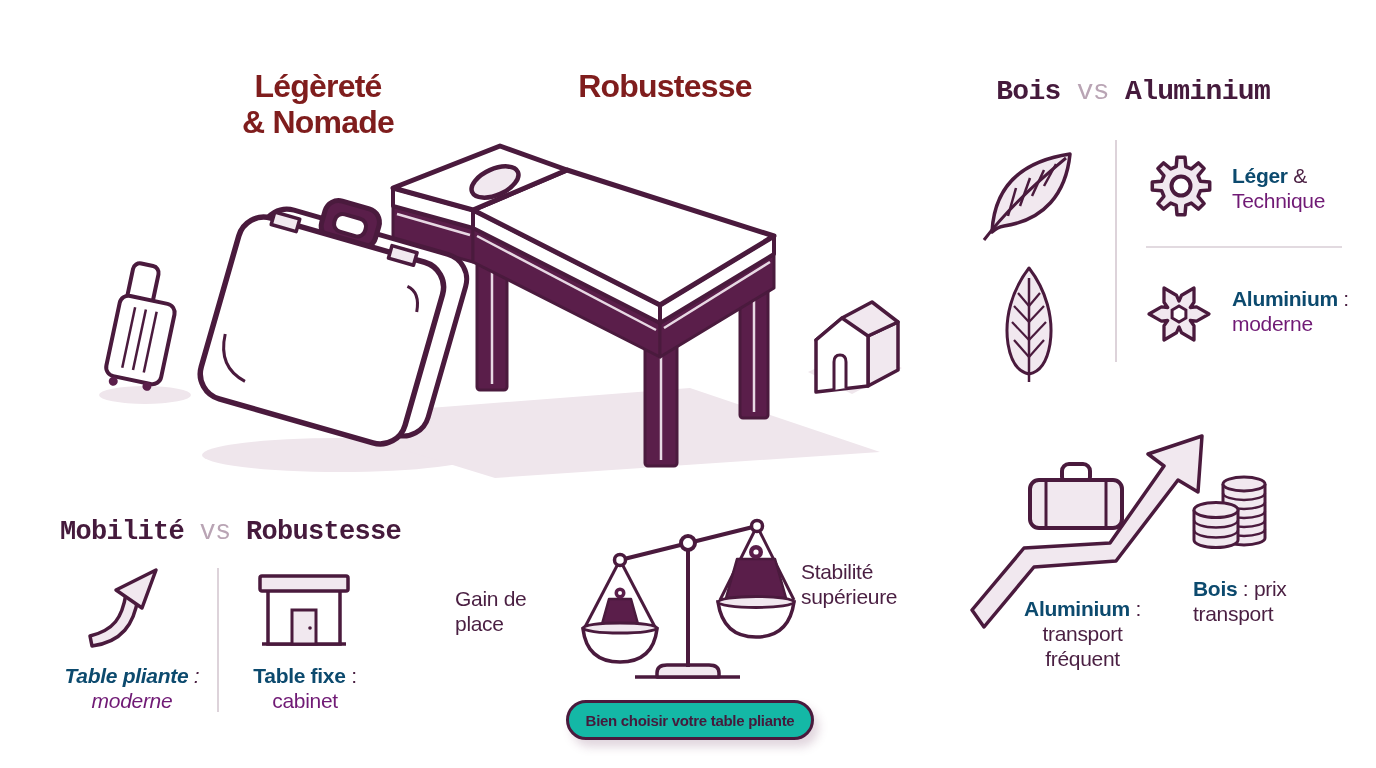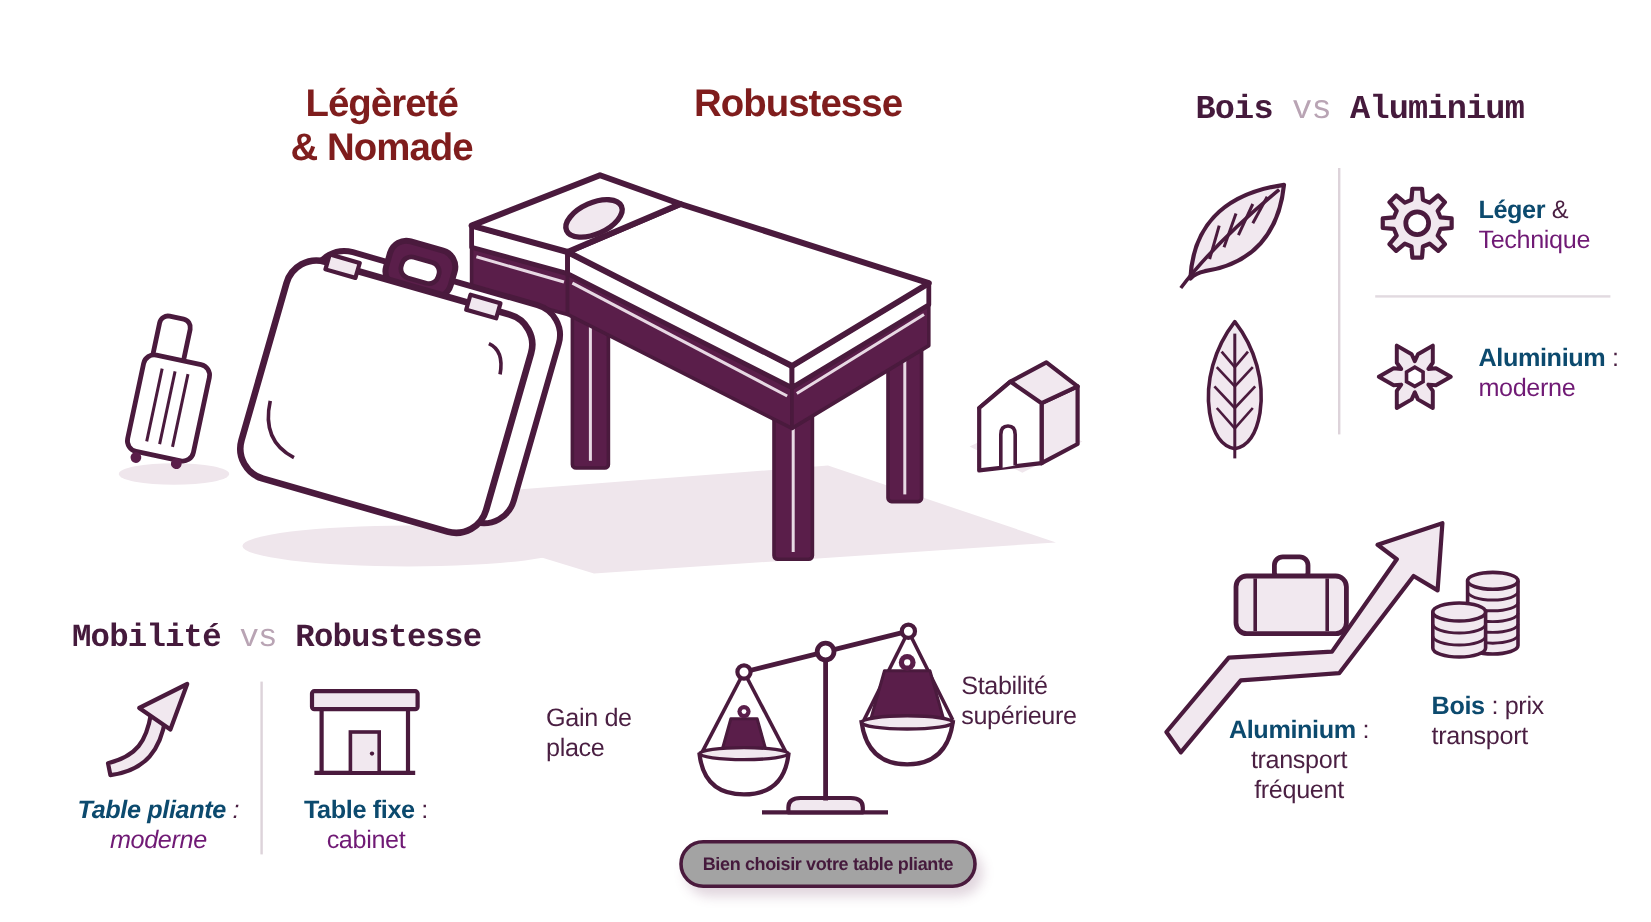--- a/index.html
+++ b/index.html
@@ -22,21 +22,21 @@
   .caption{font-size:21px;line-height:25px;letter-spacing:-0.3px;}
   .caption .strong{font-weight:700;color:#0c4a6e;}
   .caption .soft{color:#701a75;}
   .caption .plain{color:#4a1f42;}
   .center{text-align:center;}
   .right{}
   .vdiv{background:#ddd3da;width:2px;}
   .hdiv{background:#e2dae0;height:2px;}
   .pill{
     display:flex;align-items:center;justify-content:center;
-    background:#a3a3a3;border:3px solid #4a1a3d;border-radius:20px;
+    background:#14b8a6;border:3px solid #4a1a3d;border-radius:20px;
     box-shadow:5px 7px 10px rgba(120,70,105,0.22);
     font-size:15px;font-weight:700;letter-spacing:-0.3px;color:#451a3c;
     white-space:nowrap;cursor:pointer;
   }
   svg{display:block;overflow:visible;}
 </style>
 </head>
 <body>
 
 <div class="canvas">

